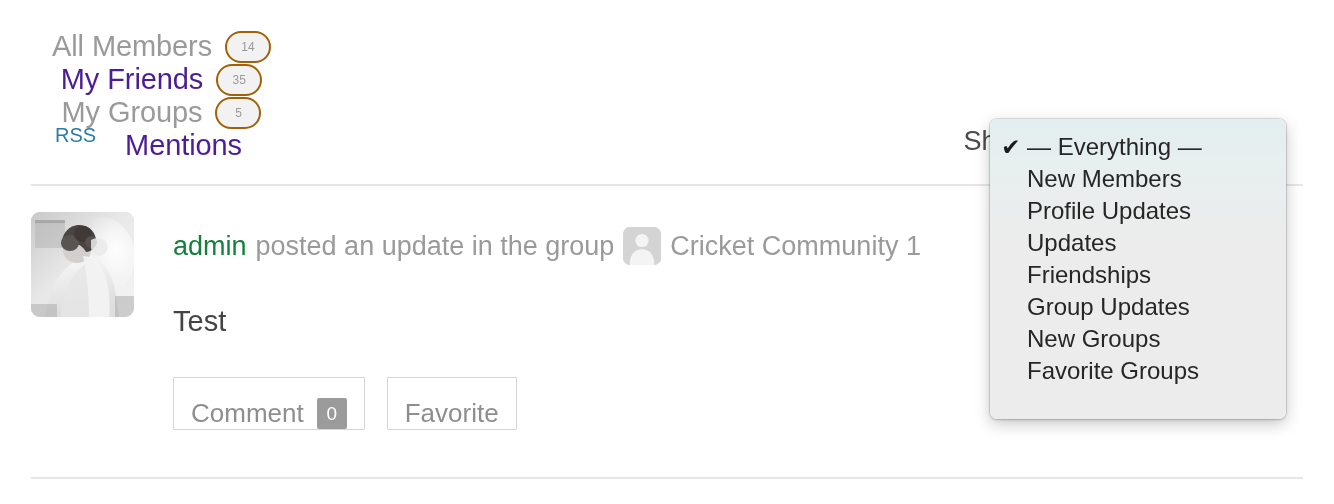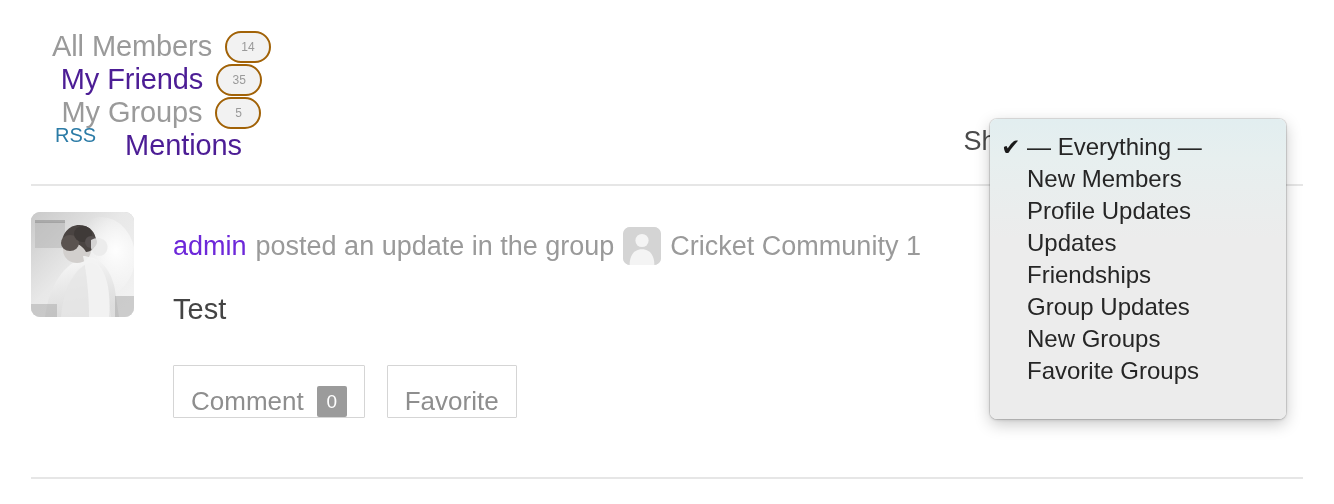--- a/index.html
+++ b/index.html
@@ -135,21 +135,21 @@
   }
   .activity-header {
     display: flex;
     align-items: center;
     font-size: 27px;
     color: #9a9a9a;
     white-space: nowrap;
     line-height: 1.2;
   }
   .actor {
-    color: #6d28d9;
+    color: #15803d;
     text-decoration: none;
     margin-right: 9px;
   }
   .action-text { margin-right: 9px; }
   .group-avatar {
     display: inline-block;
     width: 38px;
     height: 38px;
     border-radius: 7px;
     background: #d4d4d4;
@@ -158,21 +158,21 @@
     margin-right: 9px;
     flex: 0 0 auto;
   }
   .group-avatar svg { display: block; width: 100%; height: 100%; }
   .group-name {
     color: #9a9a9a;
     text-decoration: none;
   }
 
   .activity-content {
-    margin-top: 28px;
+    margin-top: 40px;
     font-size: 29px;
     color: #444444;
   }
 
   .activity-actions {
     margin-top: 39px;
     display: flex;
     align-items: center;
   }
   .act-btn {

